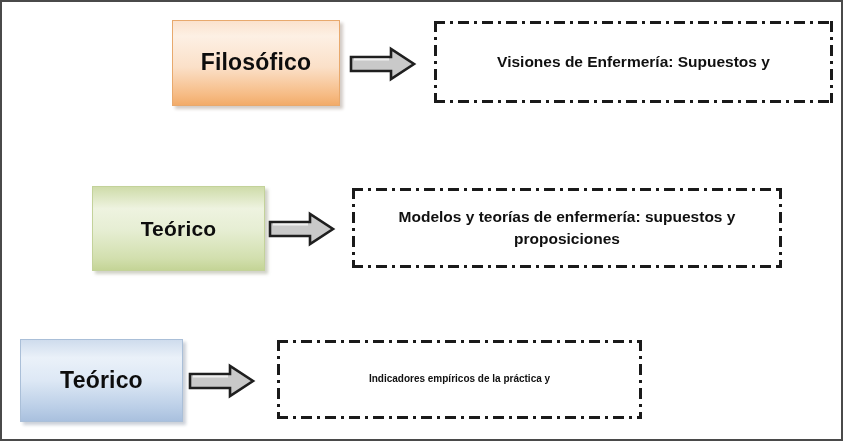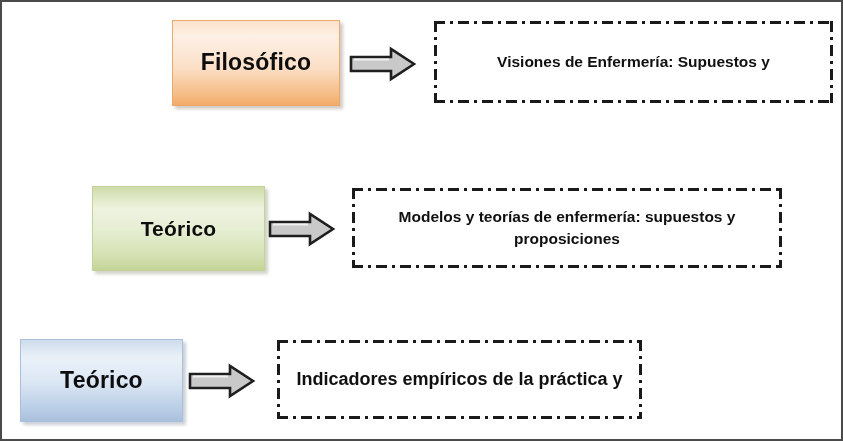--- a/index.html
+++ b/index.html
@@ -135,21 +135,21 @@
     width: 430px;
     height: 80px;
     font-size: 15.5px;
   }
 
   #desc-box-empirico {
     left: 275px;
     top: 338px;
     width: 365px;
     height: 79px;
-    font-size: 18px;
+    font-size: 10px;
   }
 
   
   .flow-arrow {
     position: absolute;
     display: block;
   }
 
   #flow-arrow-filosofico { left: 347px; top: 44px; }
   #flow-arrow-teorico    { left: 266px; top: 209px; }

